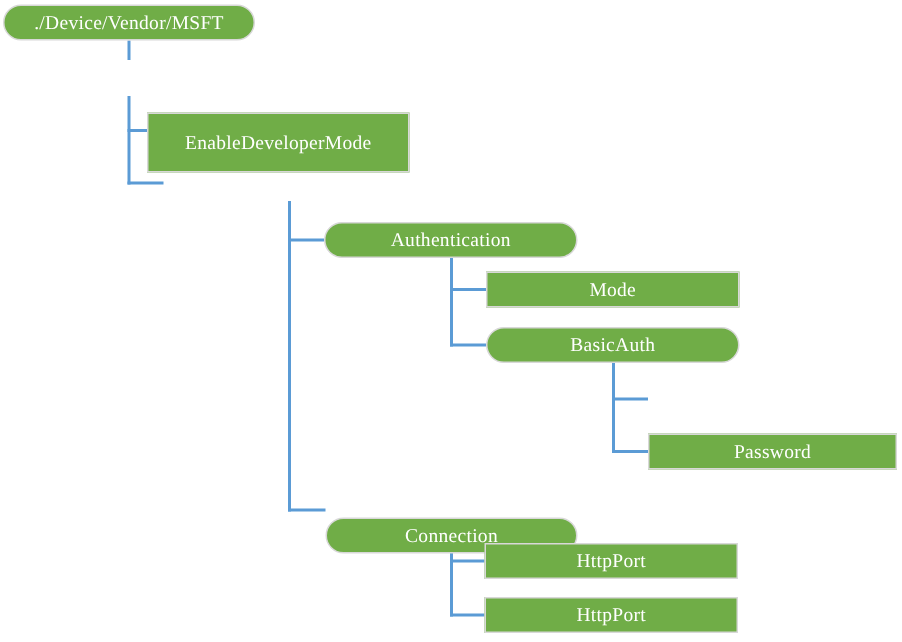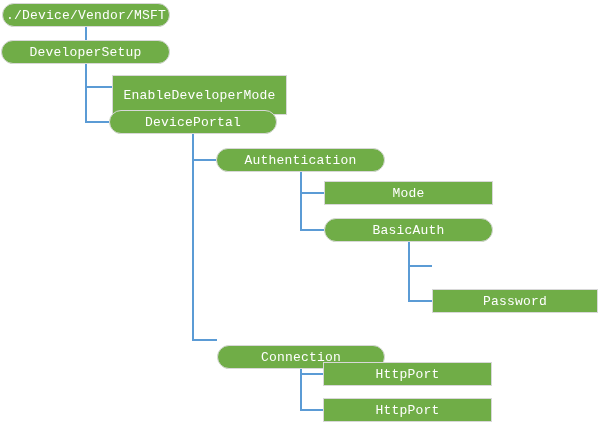--- a/index.html
+++ b/index.html
@@ -6,21 +6,21 @@
     margin: 0;
     padding: 0;
     background: #ffffff;
   }
   #stage {
     position: relative;
     width: 601px;
     height: 428px;
     background: var(--bg, #ffffff);
     overflow: hidden;
-    font-family: Liberation Mono, monospace;
+    font-family: Liberation Serif, serif;
     text-align: center;
   }
   .node {
     position: absolute;
     box-sizing: border-box;
     background: var(--fill, #70AD47);
     border: 1px solid var(--stroke, #D8D8D8);
     color: var(--text, #ffffff);
     font-size: 13px;
     letter-spacing: 0.2px;
@@ -56,23 +56,21 @@
     <div class="connector" style="left: 299.5px; top: 192px; width: 24.5px; height: 2px;"></div>
     <div class="connector" style="left: 299.5px; top: 229px; width: 24.5px; height: 2px;"></div>
     <div class="connector" style="left: 299.5px; top: 172px; width: 2px; height: 59px;"></div>
     <div class="connector" style="left: 407.5px; top: 265px; width: 24.5px; height: 2px;"></div>
     <div class="connector" style="left: 407.5px; top: 300px; width: 24.5px; height: 2px;"></div>
     <div class="connector" style="left: 407.5px; top: 242px; width: 2px; height: 60px;"></div>
     <div class="connector" style="left: 300px; top: 373px; width: 23px; height: 2px;"></div>
     <div class="connector" style="left: 300px; top: 409px; width: 23px; height: 2px;"></div>
     <div class="connector" style="left: 300px; top: 352px; width: 2px; height: 59px;"></div>
     <div class="node pill" style="left: 2px; top: 3px; width: 168px; height: 24px;">./Device/Vendor/MSFT</div>
-    <div class="node pill" style="left: 1px; top: 40px; width: 169px; height: 24px;">DeveloperSetup</div>
-    <div class="node rect" style="left: 112px; top: 75px; width: 175px; height: 40px;">EnableDeveloperMode</div>
-    <div class="node pill" style="left: 109px; top: 110px; width: 168px; height: 24px;">DevicePortal</div>
+    <div class="node rect" style="left: 98px; top: 75px; width: 175px; height: 40px;">EnableDeveloperMode</div>
     <div class="node pill" style="left: 216px; top: 148px; width: 169px; height: 24px;">Authentication</div>
     <div class="node pill" style="left: 324px; top: 218px; width: 169px; height: 24px;">BasicAuth</div>
     <div class="node rect" style="left: 324px; top: 181px; width: 169px; height: 24px;">Mode</div>
     <div class="node rect" style="left: 432px; top: 289px; width: 166px; height: 24px;">Password</div>
     <div class="node pill" style="left: 217px; top: 345px; width: 168px; height: 24px;">Connection</div>
     <div class="node rect" style="left: 323px; top: 362px; width: 169px; height: 24px;">HttpPort</div>
     <div class="node rect" style="left: 323px; top: 398px; width: 169px; height: 24px;">HttpPort</div>
   </div>
 
 </body></html>

